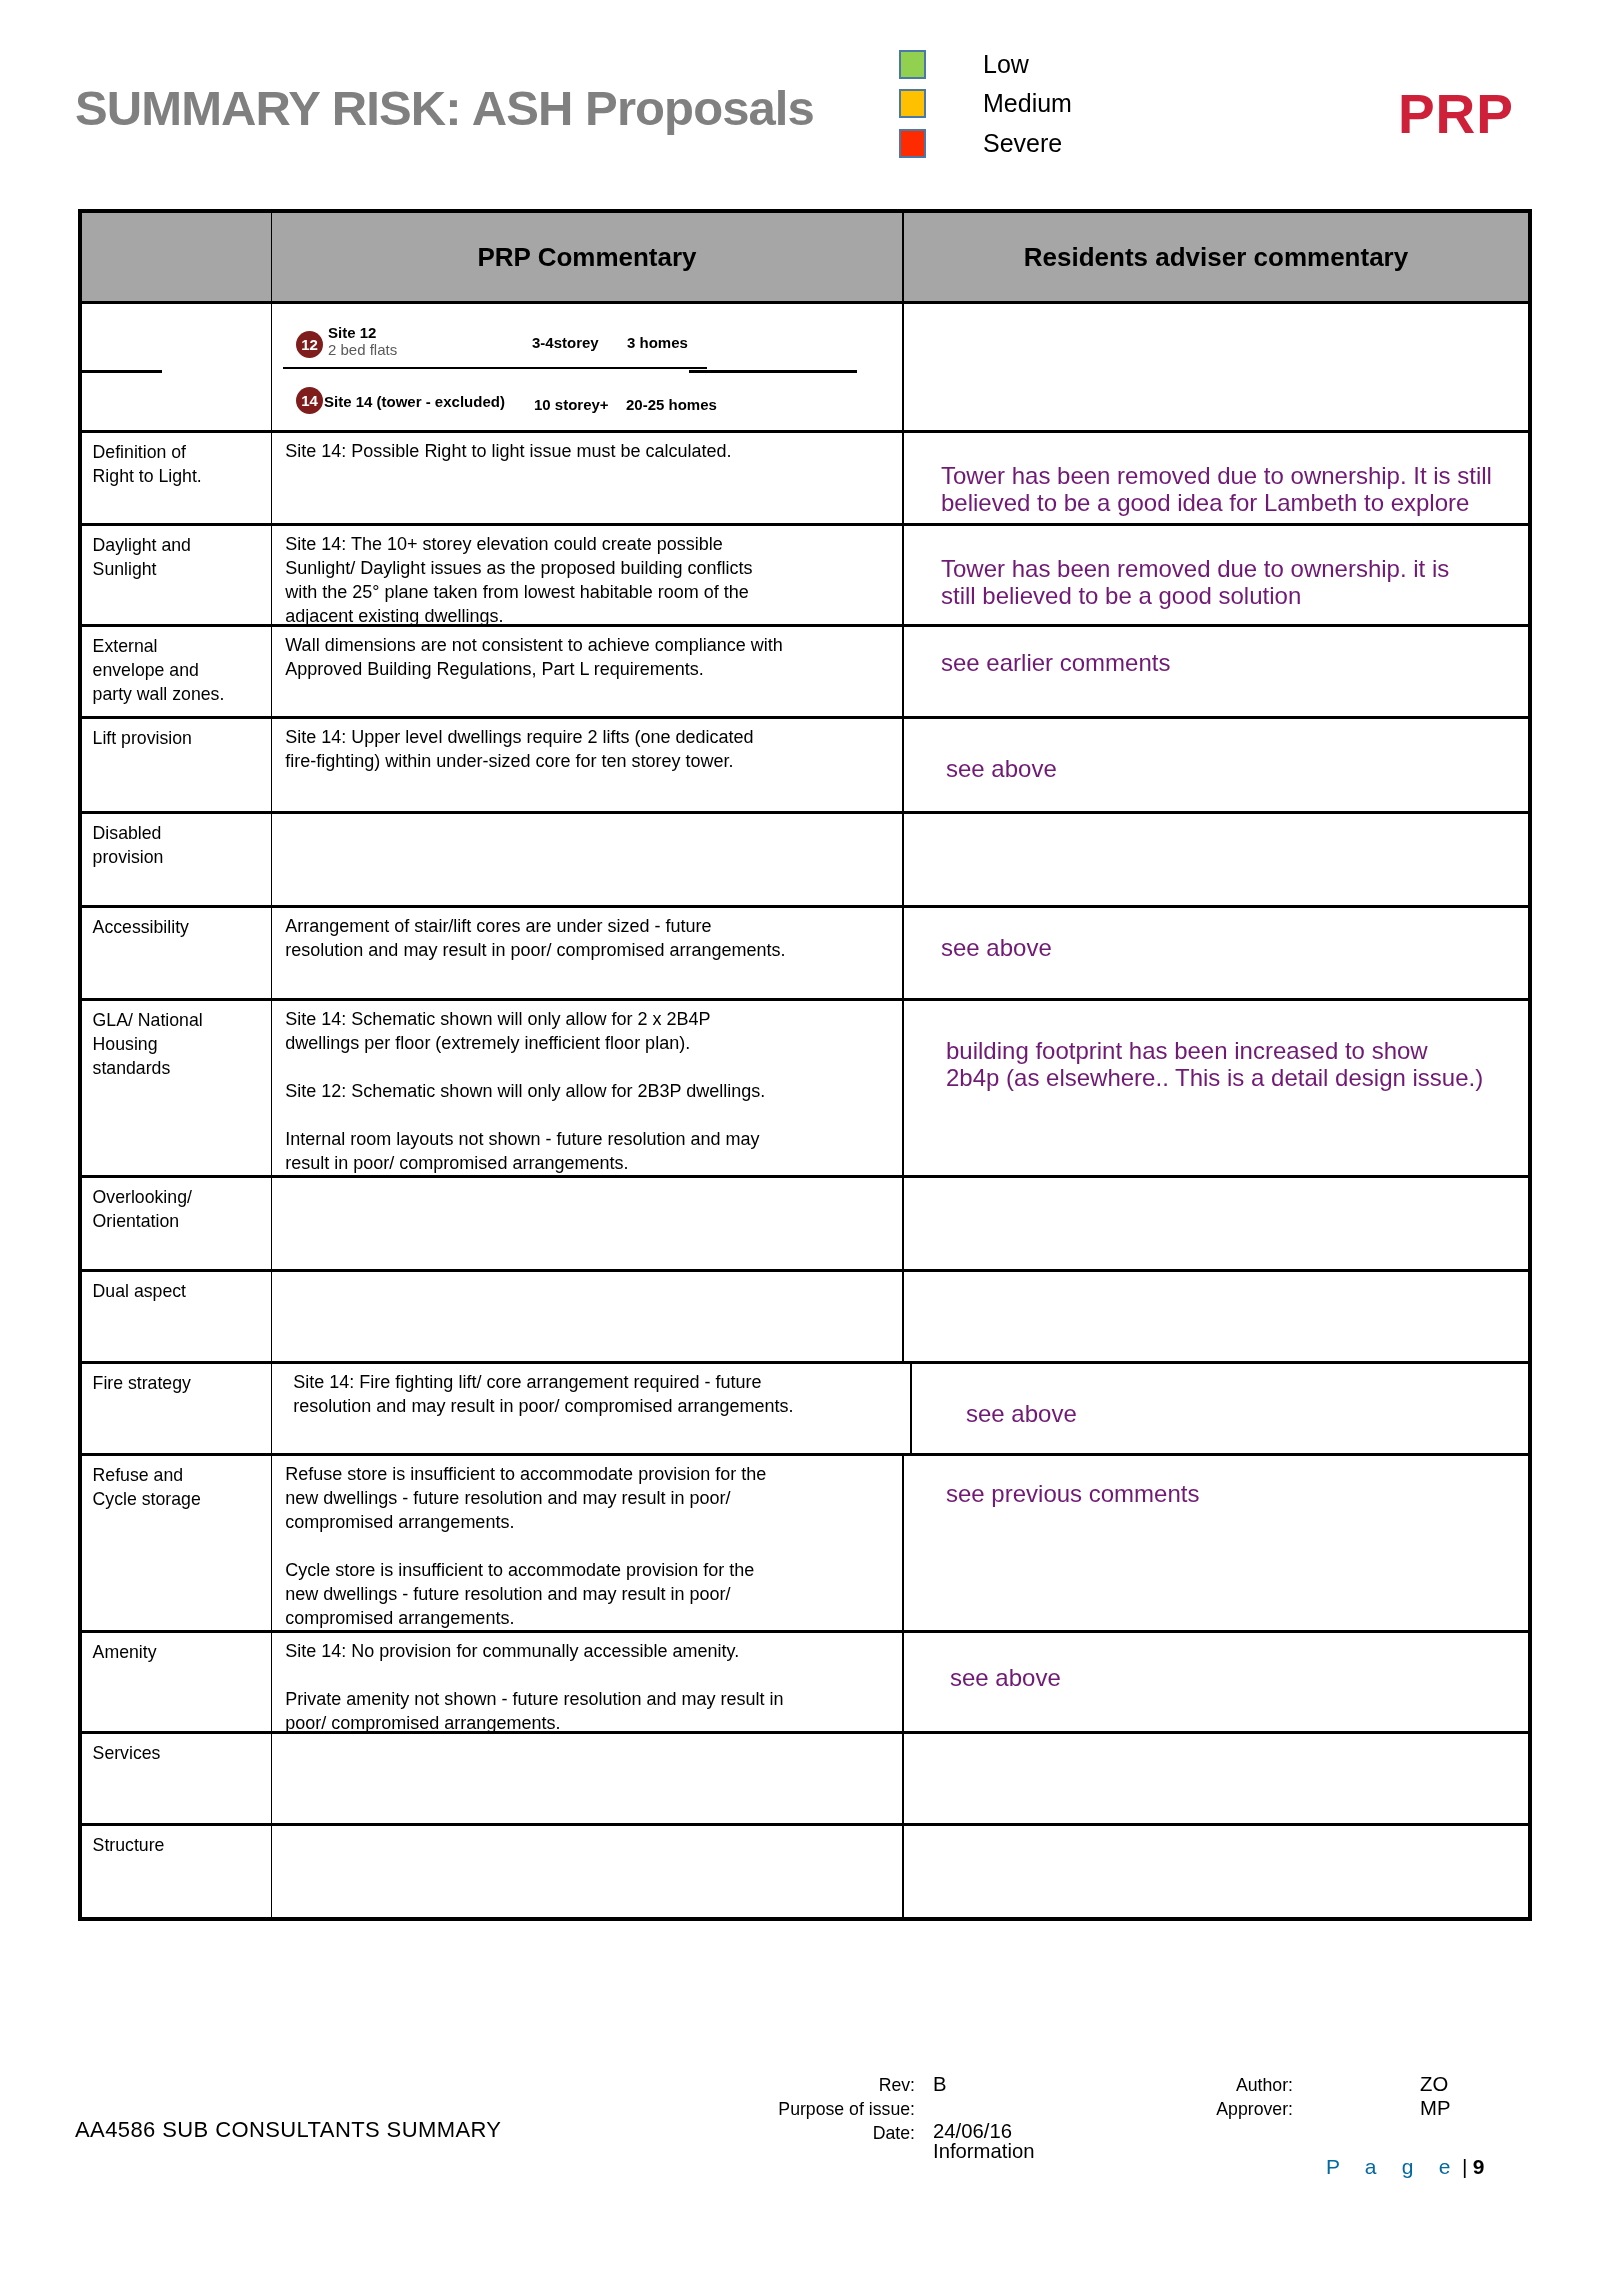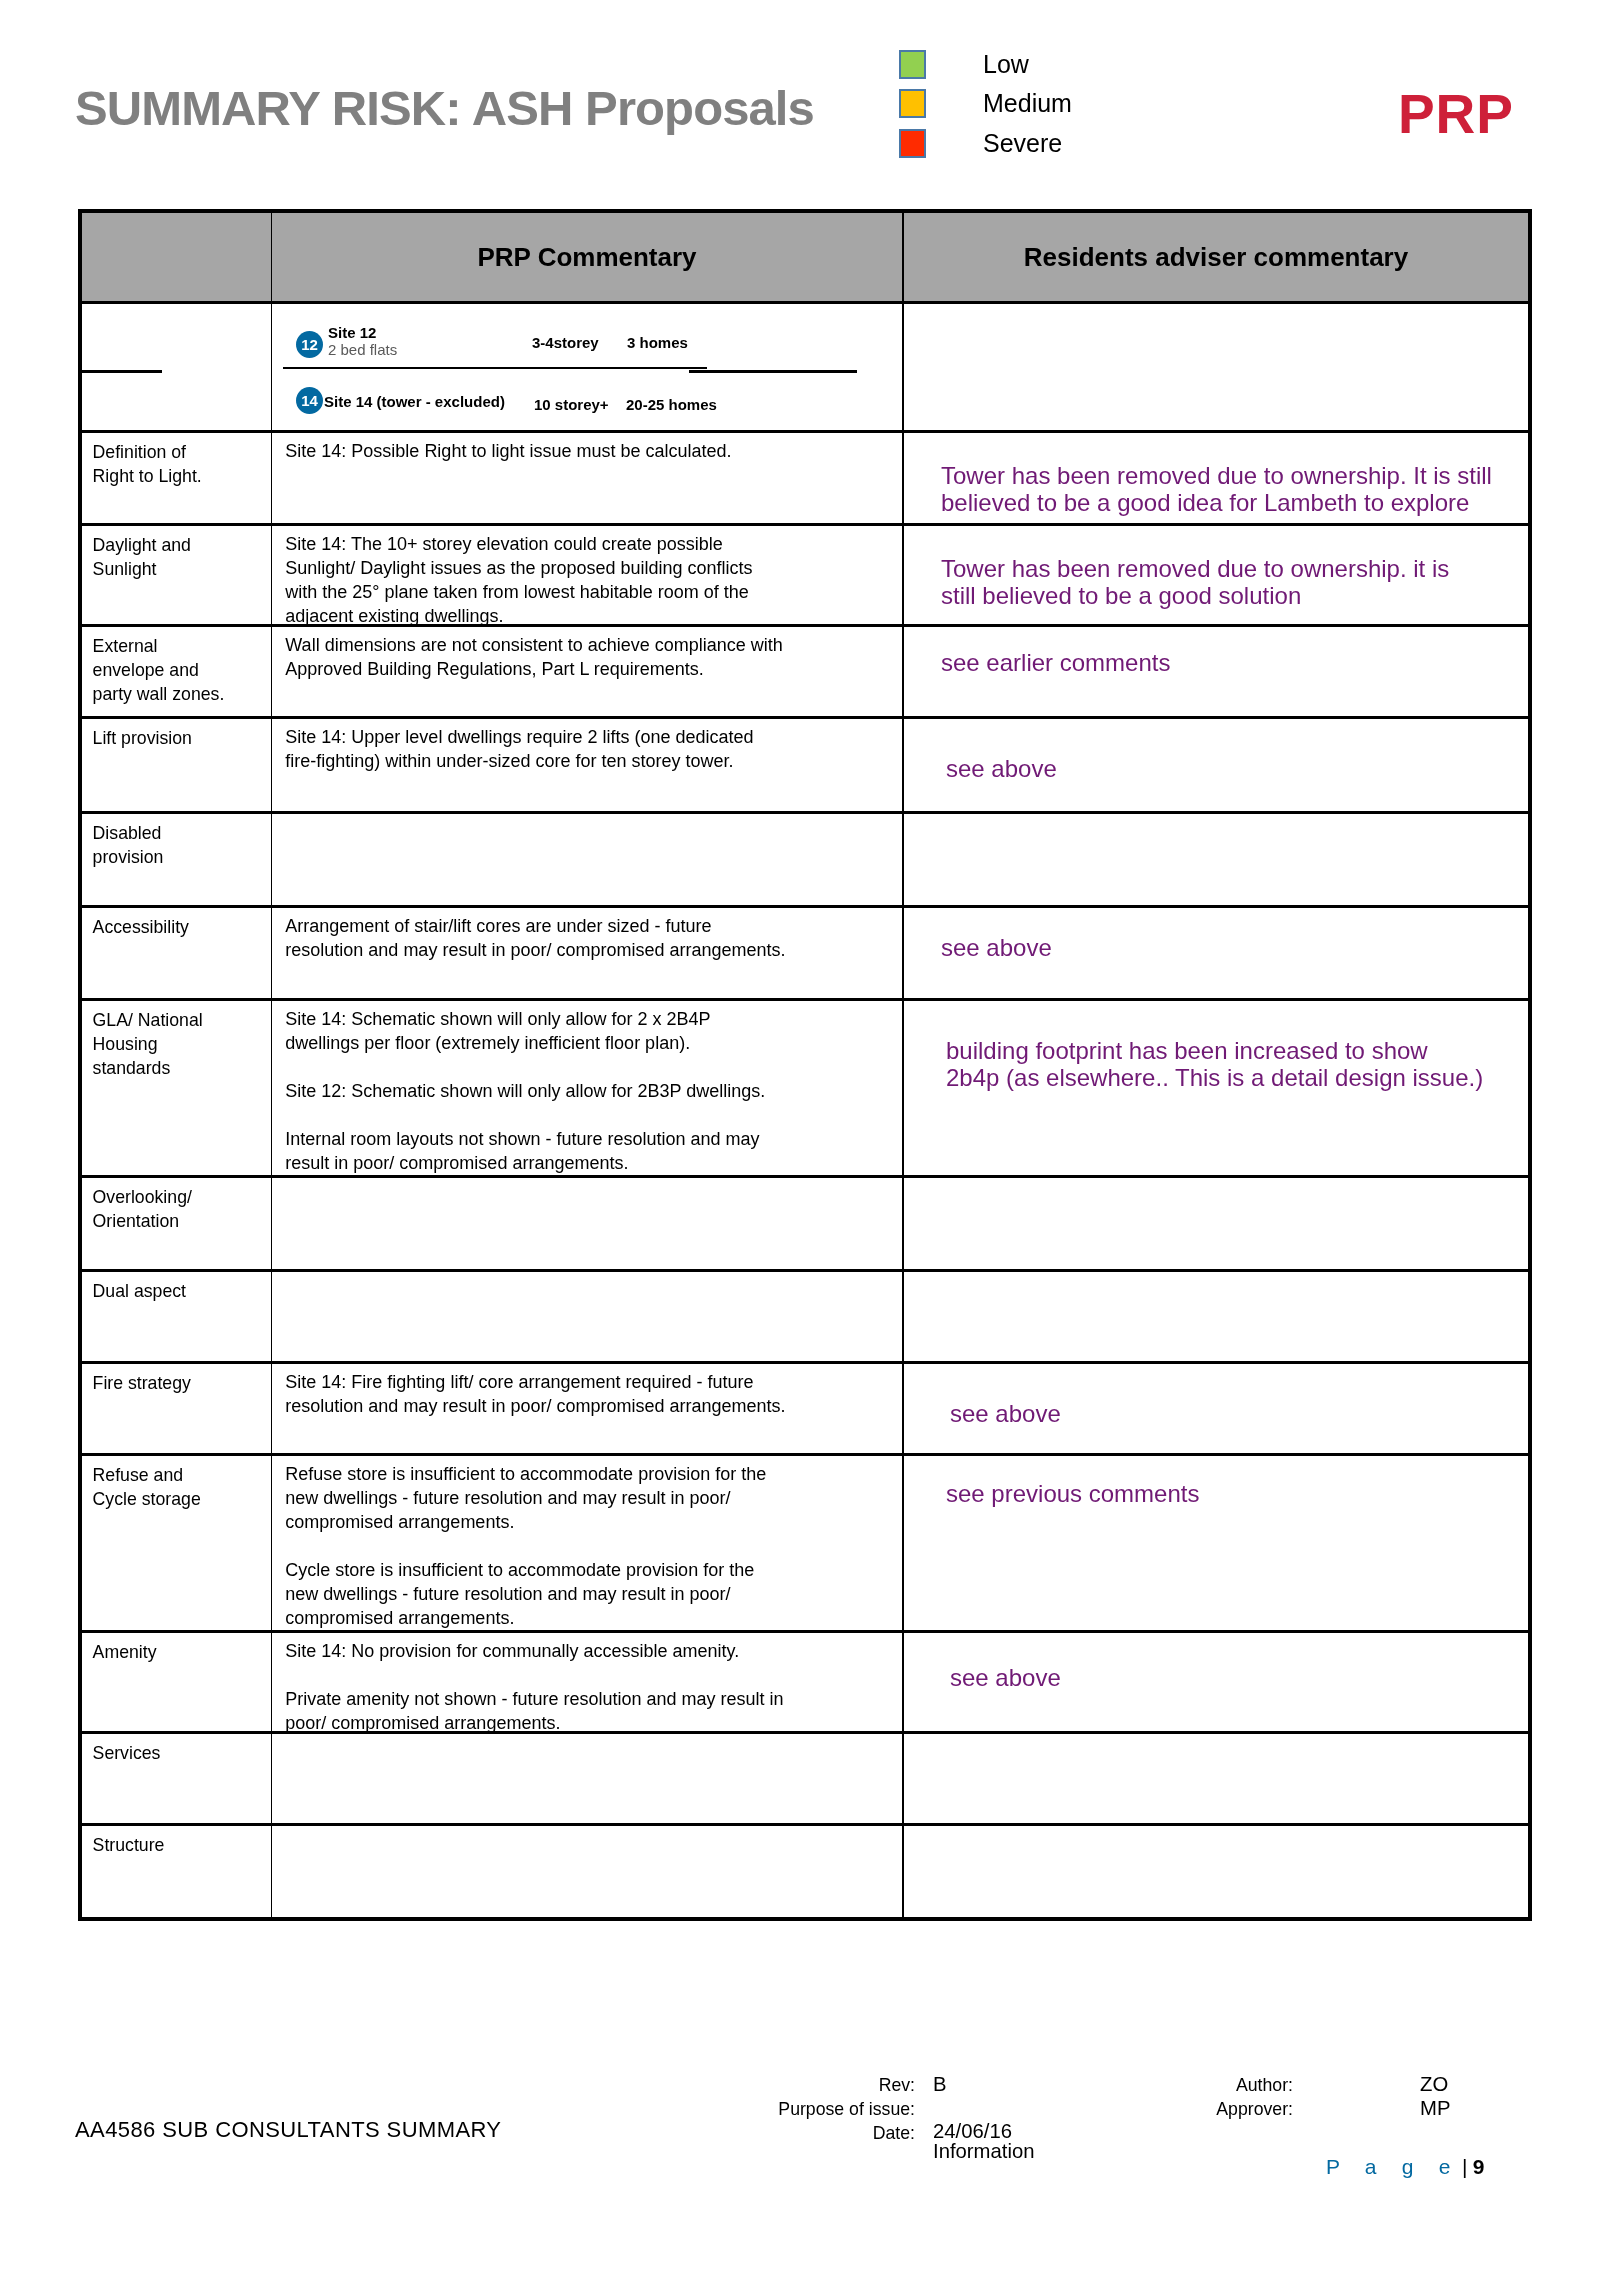--- a/index.html
+++ b/index.html
@@ -35,21 +35,21 @@
   .c3{flex:1;padding:28px 12.4px 0 37px;color:#701a75;font-size:24px;line-height:26.5px;}
   .thead .hc{display:flex;align-items:center;justify-content:center;
       font-size:26px;font-weight:bold;padding:0;color:#000;white-space:nowrap;}
   .btm{border-top:3.5px solid #000;}
   
   .row-site14::before{content:"";position:absolute;top:-3.5px;left:0;width:80px;height:3.5px;background:#000;}
   .row-site14::after{content:"";position:absolute;top:-3.5px;left:607px;width:168px;height:3.5px;background:#000;}
   
   .sitecell{padding:0;white-space:normal;}
   .marker{
-    position:absolute;width:27px;height:27px;border-radius:50%;background:#0369a1;
+    position:absolute;width:27px;height:27px;border-radius:50%;background:#7f1d1d;
     color:#fff;font-weight:bold;font-size:15px;line-height:27px;text-align:center;
   }
   .s-name{position:absolute;font-weight:bold;font-size:15px;line-height:17px;white-space:nowrap;}
   .s-sub{position:absolute;font-size:15px;color:#595959;line-height:17px;white-space:nowrap;}
   .s-col{position:absolute;font-weight:bold;font-size:15px;white-space:nowrap;}
   .img-edge{position:absolute;bottom:4.4px;left:10.6px;width:424px;height:1.8px;background:#000;}
   
   .f-label{position:absolute;font-size:17.7px;text-align:right;white-space:nowrap;}
   .f-value{position:absolute;font-size:20.3px;white-space:nowrap;}
   .project-title{position:absolute;left:75px;top:2117px;font-size:22px;letter-spacing:0.4px;white-space:nowrap;}
@@ -182,21 +182,21 @@
     <div class="c2"></div>
     <div class="c3"></div>
   </div>
 
   <div class="trow btm" style="height:92px;">
     <div class="c1">Dual aspect</div>
     <div class="c2"></div>
     <div class="c3"></div>
   </div>
 
-  <div class="trow btm" style="height:92px;">
+  <div class="trow btm" style="height:92px;gap:8px;">
     <div class="c1">Fire strategy</div>
     <div class="c2">Site 14: Fire fighting lift/ core arrangement required - future
 resolution and may result in poor/ compromised arrangements.</div>
     <div class="c3" style="padding-top:37px;padding-left:46px;">see above</div>
   </div>
 
   <div class="trow btm" style="height:177px;">
     <div class="c1">Refuse and
 Cycle storage</div>
     <div class="c2">Refuse store is insufficient to accommodate provision for the

